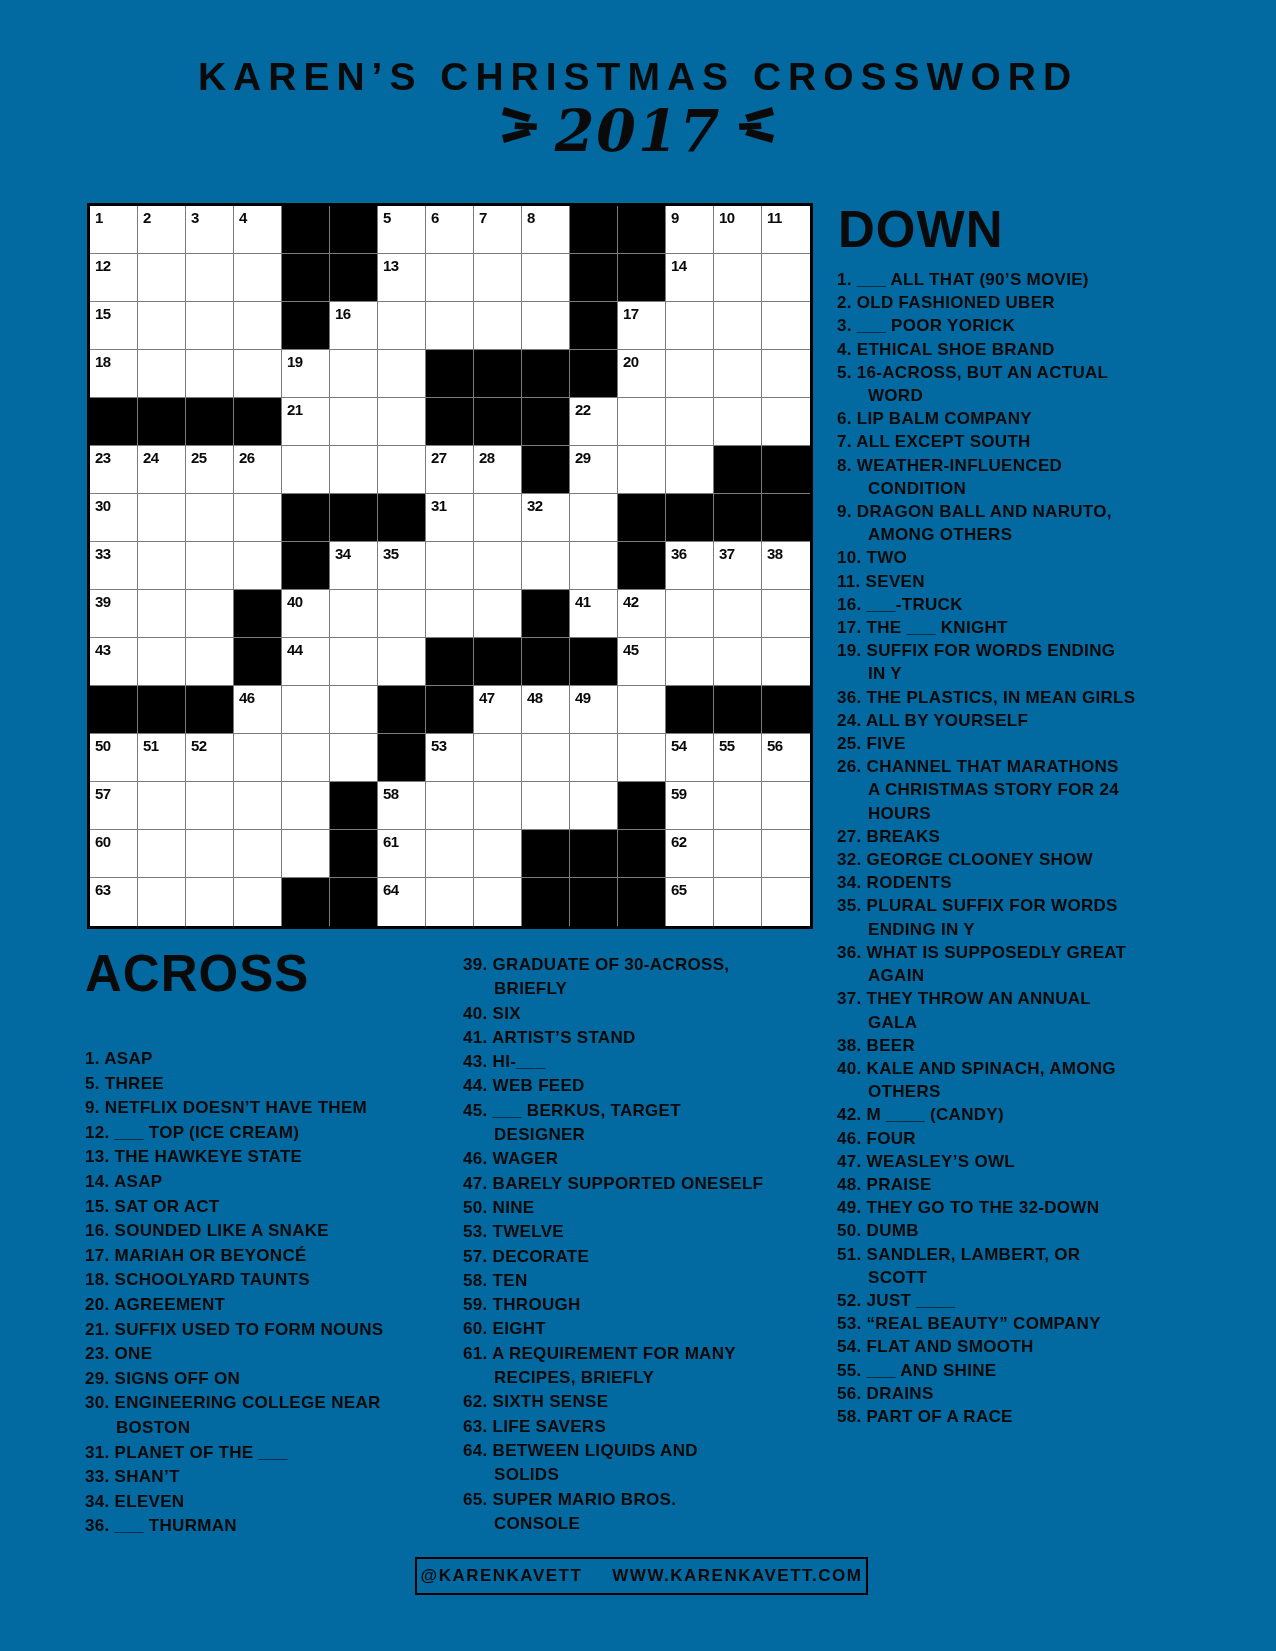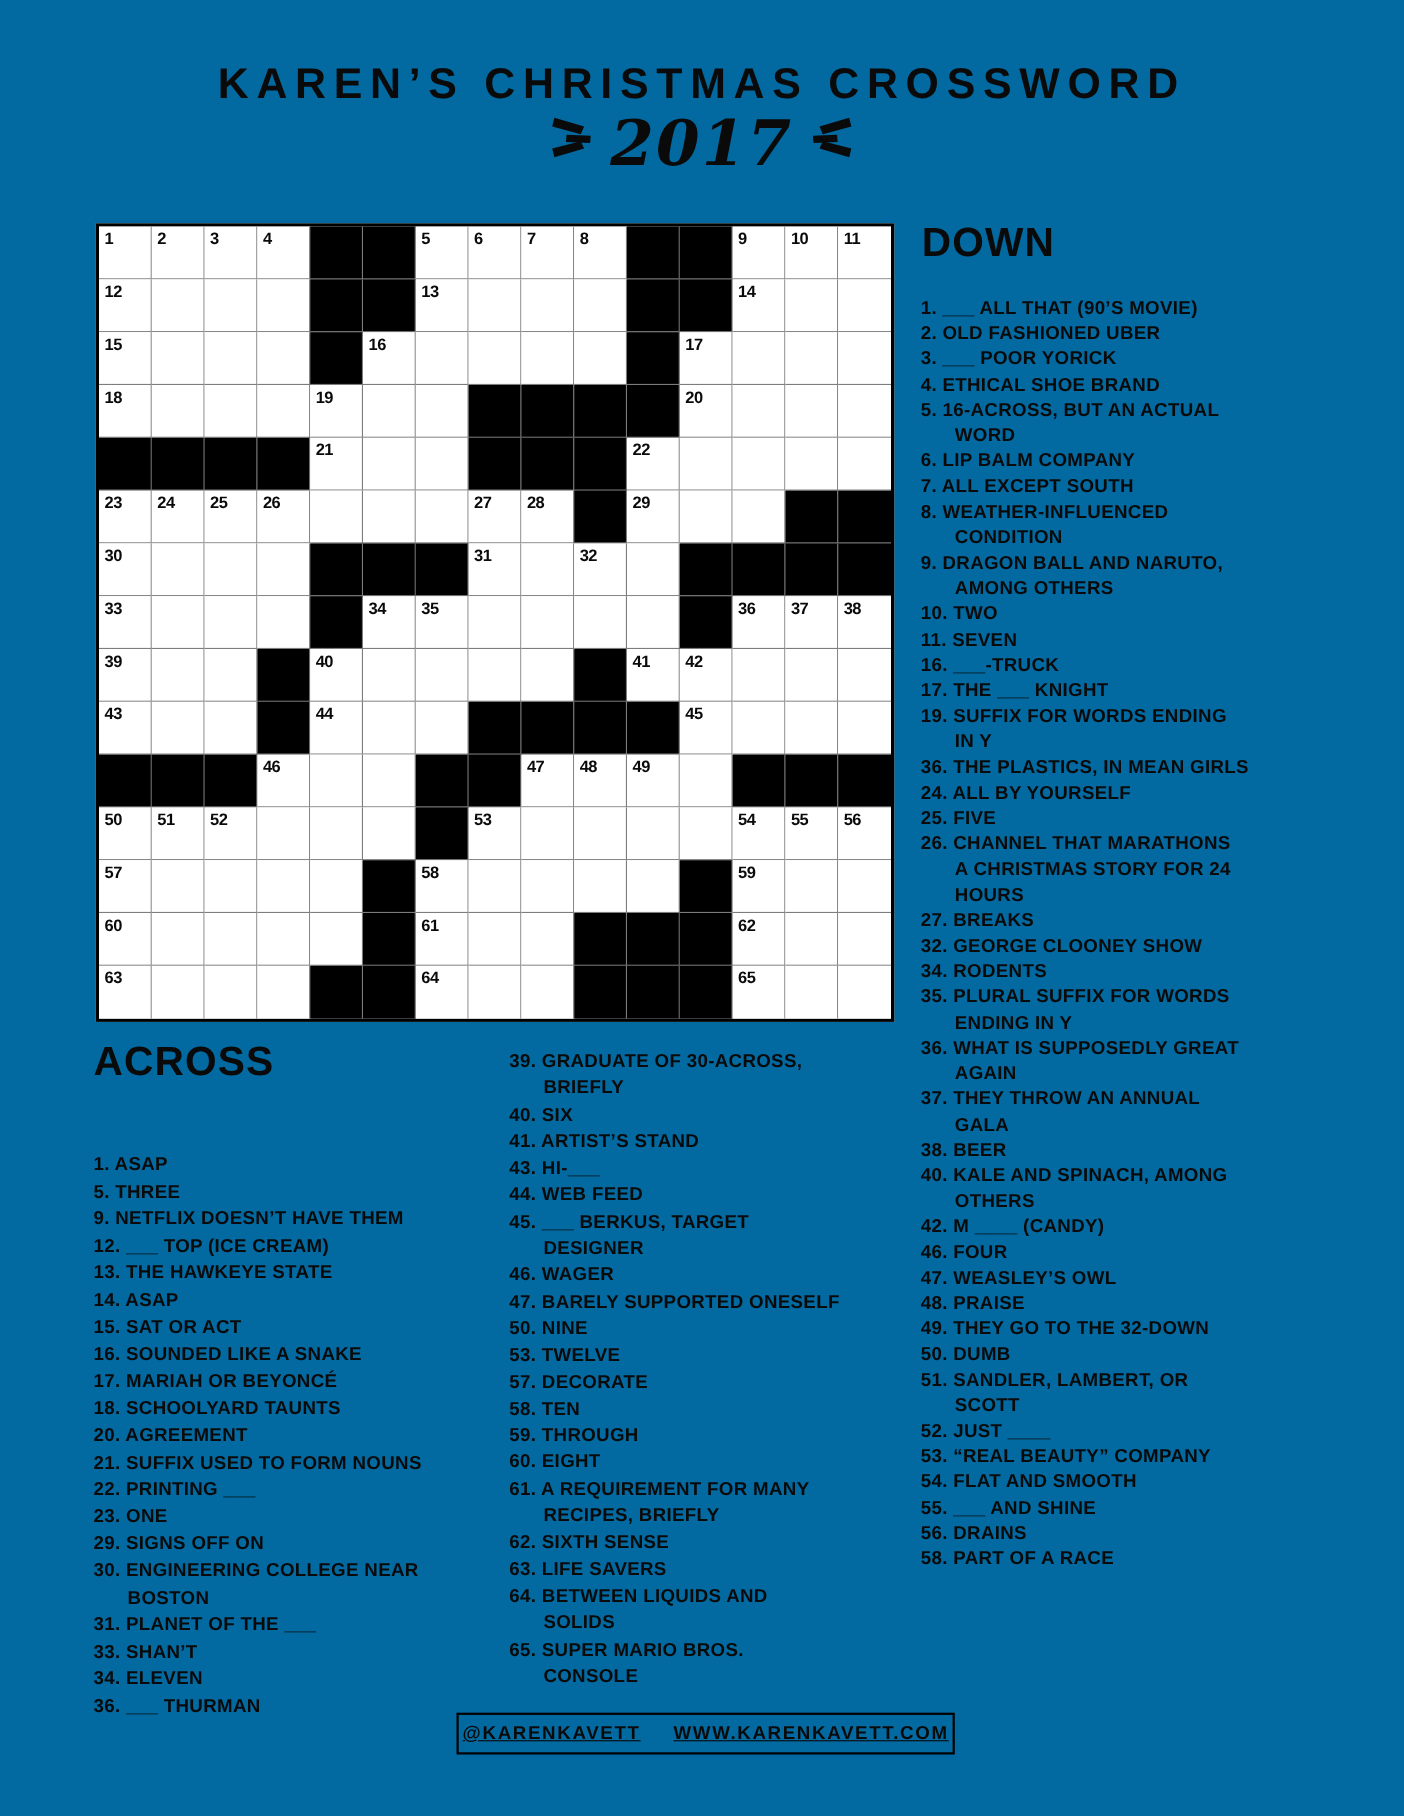--- a/index.html
+++ b/index.html
@@ -20,34 +20,34 @@
         grid-template-columns:repeat(15,48px);grid-auto-rows:48px;
         border:3px solid #000;background:#fff;}
   .cell{box-sizing:border-box;border-right:1px solid #7c7c7c;border-bottom:1px solid #7c7c7c;
         background:#fff;}
   .cell:nth-child(15n){border-right:none;}
   .cell:nth-child(n+211){border-bottom:none;}
   .cell.black{background:#000;}
   .num{display:block;font-size:15px;font-weight:bold;line-height:1;
        margin:4px 0 0 5px;letter-spacing:-0.5px;}
 
-  .heading{position:absolute;font-size:37px;font-weight:bold;letter-spacing:1px;}
+  .heading{position:absolute;font-size:51px;font-weight:bold;letter-spacing:1px;}
   #down-heading{left:838px;top:200px;}
   #across-heading{left:85px;top:944px;}
 
   .clues{position:absolute;font-size:17px;font-weight:bold;letter-spacing:0.3px;}
   .clue{padding-left:31px;text-indent:-31px;white-space:pre-line;}
   #down-clues{left:837px;top:268px;width:402px;line-height:23.2px;}
   #across-col1{left:85px;top:1047px;width:380px;line-height:24.6px;}
   #across-col2{left:463px;top:953px;width:348px;line-height:24.3px;}
 
   .footer{position:absolute;left:415px;top:1557px;width:453px;height:38px;
           box-sizing:border-box;border:2px solid #000;
           display:flex;justify-content:center;align-items:center;gap:30px;
-          font-size:17px;font-weight:bold;letter-spacing:1.5px;white-space:nowrap;text-decoration:underline;}
+          font-size:17px;font-weight:bold;letter-spacing:1.5px;white-space:nowrap;}
 </style>
 </head>
 <body>
 
 <div class="page">
 
   <div class="title">KAREN’S CHRISTMAS CROSSWORD</div>
 
   <div class="year-row">
     <svg class="orn" viewBox="0 0 38 46">
@@ -482,21 +482,20 @@
       <div class="clue">9. NETFLIX DOESN’T HAVE THEM</div>
       <div class="clue">12. ___ TOP (ICE CREAM)</div>
       <div class="clue">13. THE HAWKEYE STATE</div>
       <div class="clue">14. ASAP</div>
       <div class="clue">15. SAT OR ACT</div>
       <div class="clue">16. SOUNDED LIKE A SNAKE</div>
       <div class="clue">17. MARIAH OR BEYONCÉ</div>
       <div class="clue">18. SCHOOLYARD TAUNTS</div>
       <div class="clue">20. AGREEMENT</div>
       <div class="clue">21. SUFFIX USED TO FORM NOUNS</div>
-      <div class="clue">22. PRINTING ___</div>
       <div class="clue">23. ONE</div>
       <div class="clue">29. SIGNS OFF ON</div>
       <div class="clue">30. ENGINEERING COLLEGE NEAR
 BOSTON</div>
       <div class="clue">31. PLANET OF THE ___</div>
       <div class="clue">33. SHAN’T</div>
       <div class="clue">34. ELEVEN</div>
       <div class="clue">36. ___ THURMAN</div>
     </div>
   <div class="clues" id="across-col2">

